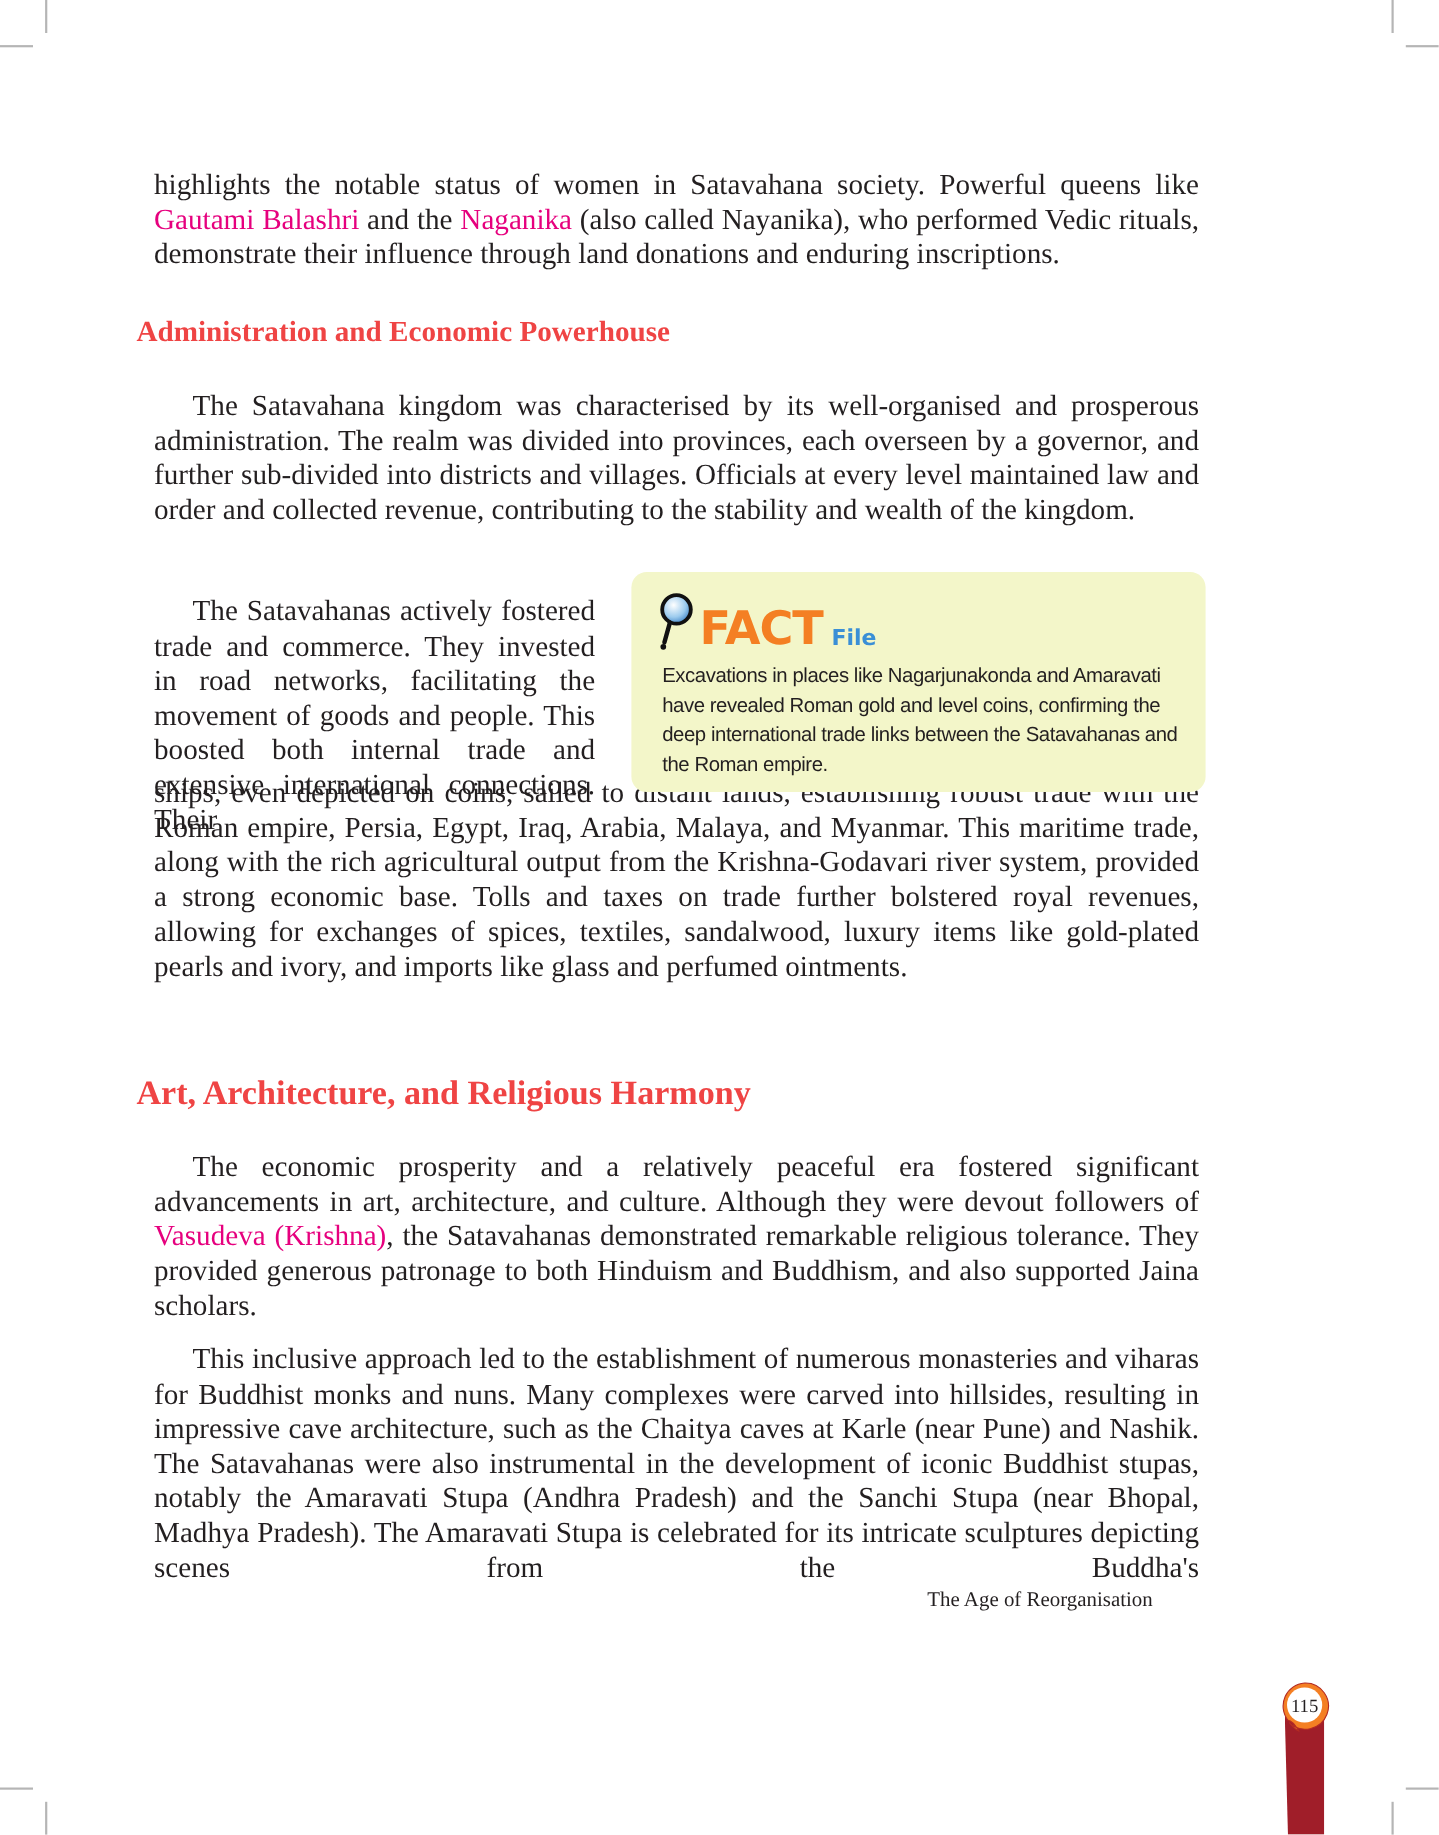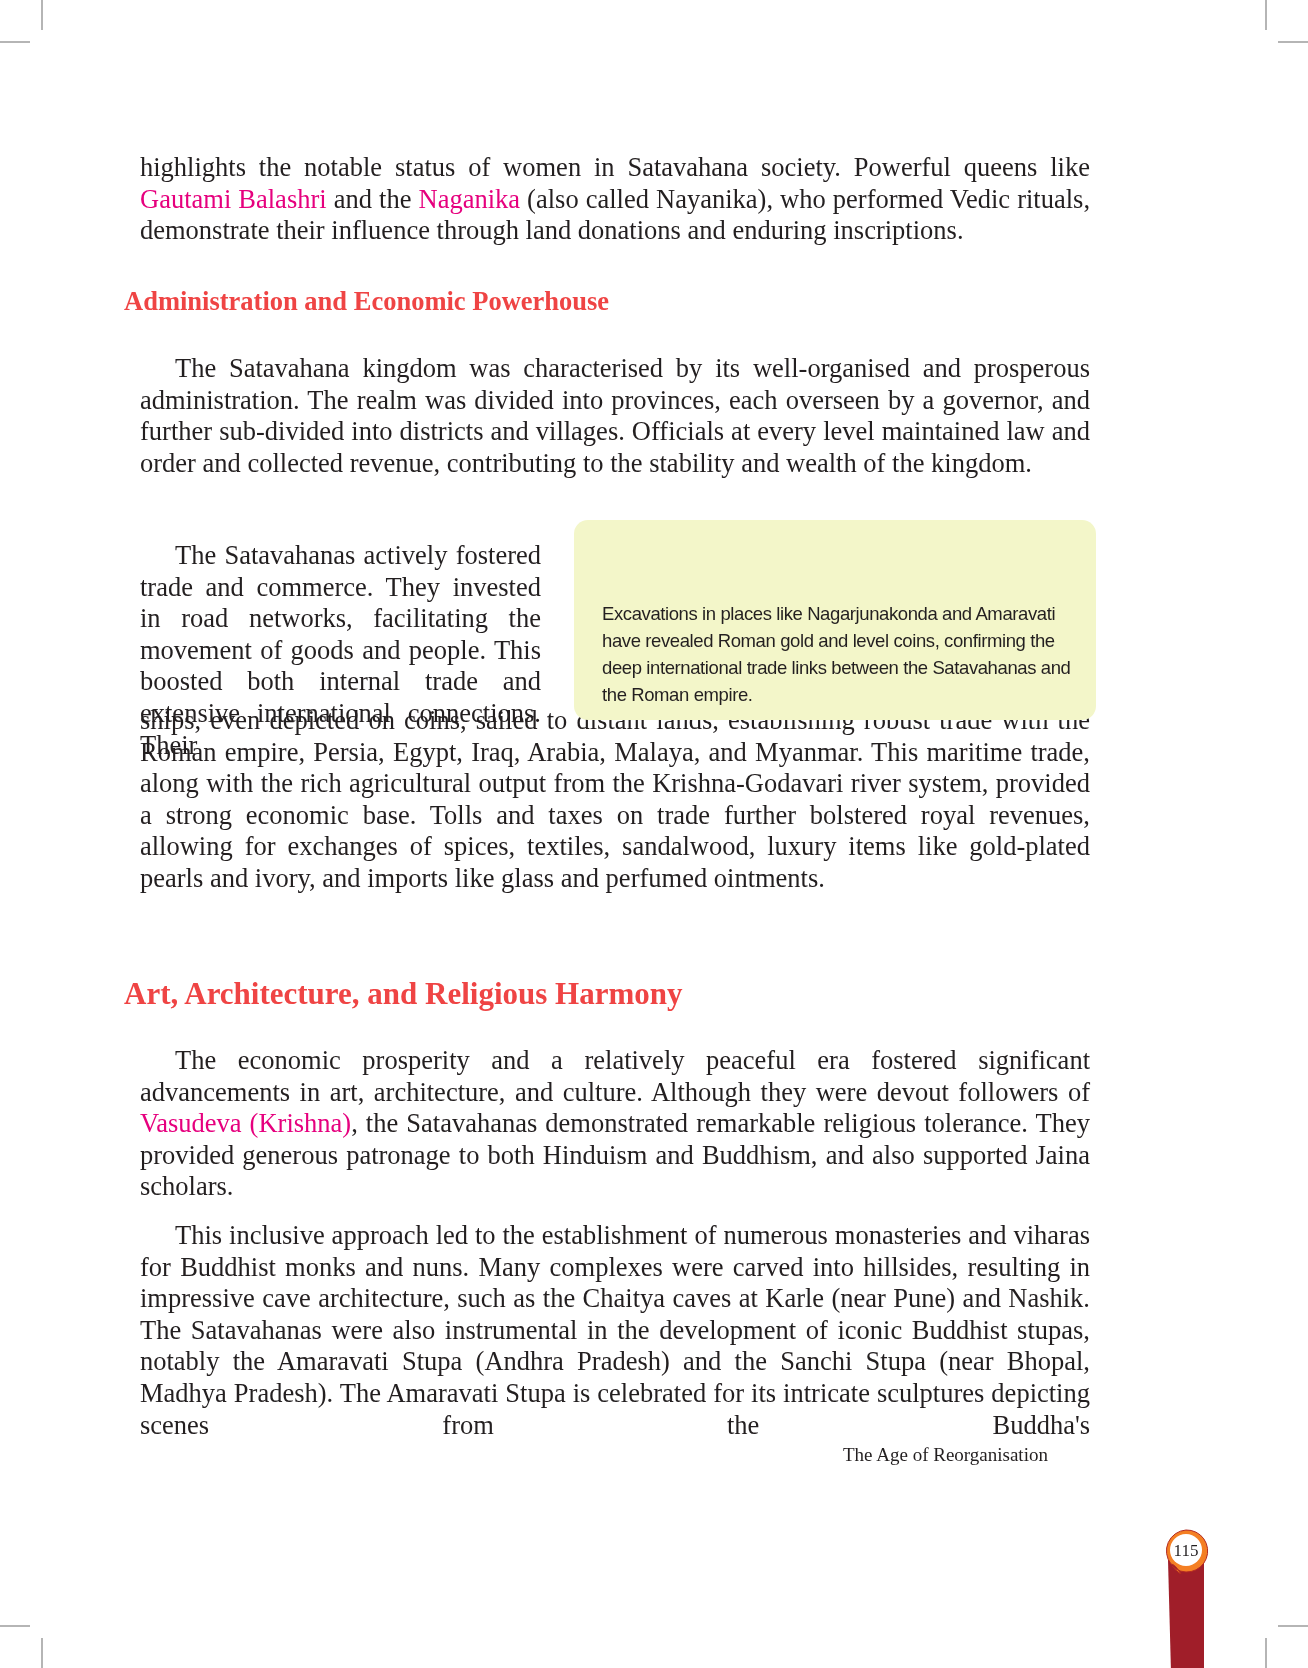--- a/index.html
+++ b/index.html
@@ -95,20 +95,36 @@
   </div>
 
   <div class="body-text" style="top:524px; width:433px;">
     <p class="para indent" style="text-align-last: justify;">The Satavahanas actively fostered trade and commerce. They invested in road networks, facilitating the movement of goods and people. This boosted both internal trade and extensive international connections. Their</p>
   </div>
   <div class="body-text" style="top:689px;">
     <p class="para">ships, even depicted on coins, sailed to distant lands, establishing robust trade with the Roman empire, Persia, Egypt, Iraq, Arabia, Malaya, and Myanmar. This maritime trade, along with the rich agricultural output from the Krishna-Godavari river system, provided a strong economic base. Tolls and taxes on trade further bolstered royal revenues, allowing for exchanges of spices, textiles, sandalwood, luxury items like gold-plated pearls and ivory, and imports like glass and perfumed ointments.</p>
   </div>
 
   <div class="fact-box">
+    <div class="fact-title">
+      <svg width="36" height="54" viewBox="0 0 36 54">
+        <defs>
+          <radialGradient id="lens" cx="40%" cy="35%" r="70%">
+            <stop offset="0%" stop-color="#ffffff"></stop>
+            <stop offset="60%" stop-color="#9ccbee"></stop>
+            <stop offset="100%" stop-color="#3a7fc4"></stop>
+          </radialGradient>
+        </defs>
+        <circle cx="19" cy="16" r="13" fill="url(#lens)" stroke="#111" stroke-width="3.5"></circle>
+        <path d="M13 28 L8 46" stroke="#111" stroke-width="4" stroke-linecap="round"></path>
+        <circle cx="7" cy="50" r="2.6" fill="#111"></circle>
+      </svg>
+      <span class="fact-word">FACT</span>
+      <span class="file-word">File</span>
+    </div>
     <p class="fact-text">Excavations in places like Nagarjunakonda and Amaravati have revealed Roman gold and level coins, confirming the deep international trade links between the Satavahanas and the Roman empire.</p>
   </div>
 
   <h2 class="h2 large" style="top:976px;">Art, Architecture, and Religious Harmony</h2>
 
   <div class="body-text" style="top:1029px;">
     <p class="para indent" id="art-para1"><span>The economic prosperity and a relatively peaceful era fostered significant advancements in art, architecture, and culture. Although they were devout followers of </span><span class="hl">Vasudeva (Krishna)</span><span>, the Satavahanas demonstrated remarkable religious tolerance. They provided generous patronage to both Hinduism and Buddhism, and also supported Jaina scholars.</span></p>
   </div>
 
   <div class="body-text" style="top:1204px;">

